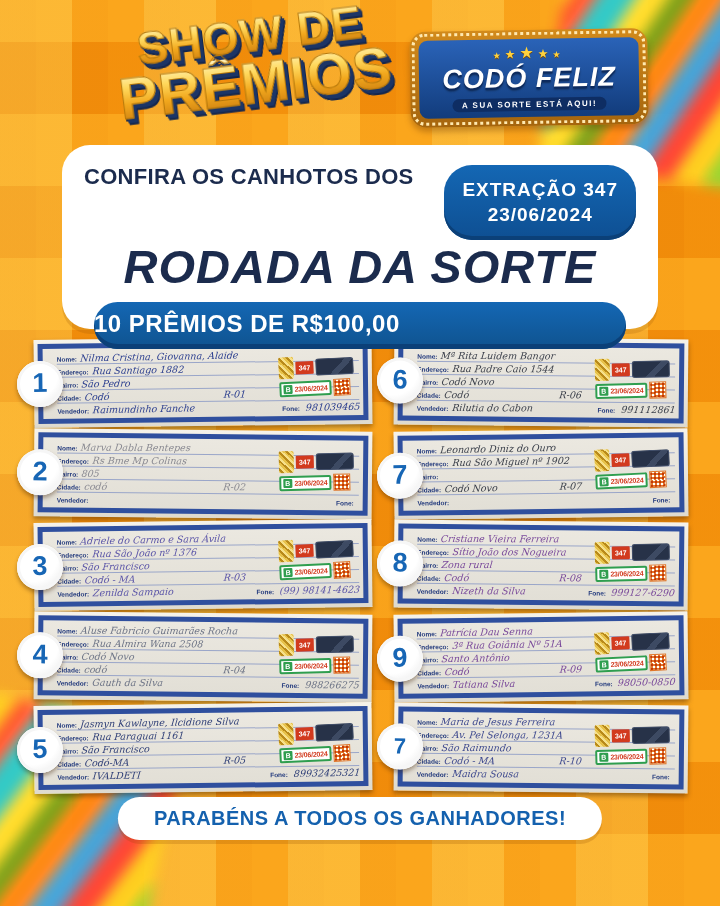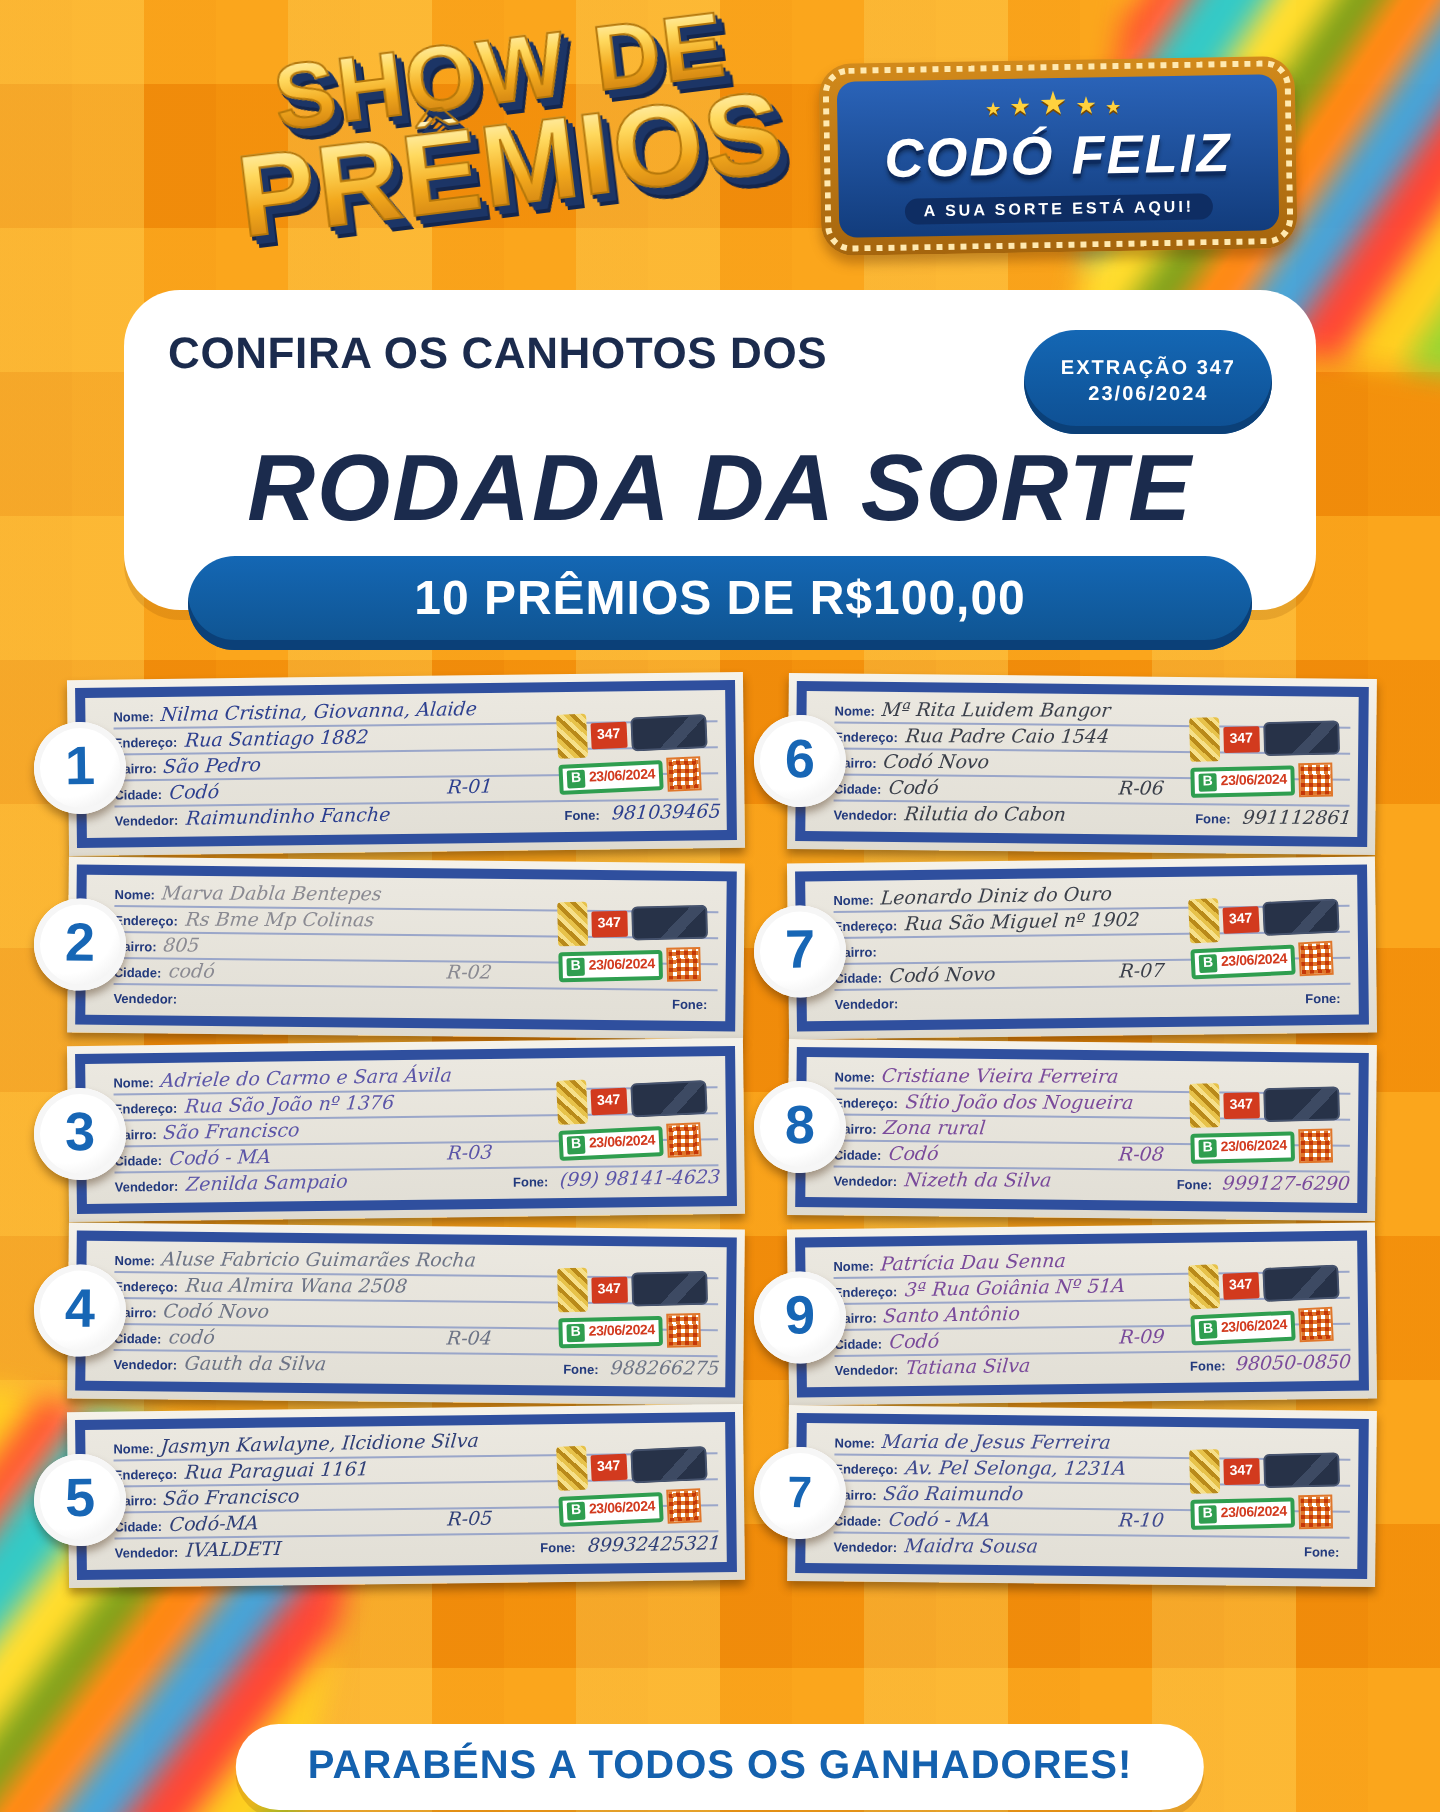--- a/index.html
+++ b/index.html
@@ -42,24 +42,24 @@
 
   
   .card{position:absolute;left:62px;top:145px;width:596px;z-index:3;background:#fff;border-radius:28px;
     padding:20px 22px 0;box-sizing:border-box;box-shadow:0 5px 0 rgba(140,70,0,.18);color:#1b2b4d;text-align:left;}
   .card-top{display:flex;align-items:flex-start;gap:25px;}
   .card-lines{flex:1;}
   .h-line1{font-size:22px;font-weight:800;letter-spacing:.3px;line-height:1.05;}
   .h-line2{font-size:38px;font-weight:900;letter-spacing:.5px;line-height:1.05;}
   .h-line3{font-size:47px;font-weight:900;letter-spacing:1px;line-height:1.05;text-align:center;margin-top:2px;white-space:nowrap;font-style:italic;}
   .extract-pill{background:linear-gradient(180deg,#1467b4,#0e4f92);border-radius:28px;color:#fff;
-    padding:13px 18px;text-align:center;font-weight:800;font-size:10px;line-height:1.3;letter-spacing:1px;
+    padding:13px 18px;text-align:center;font-weight:800;font-size:19px;line-height:1.3;letter-spacing:1px;
     box-shadow:inset 0 -4px 0 #0b4078;white-space:nowrap;}
   .prizes-pill{position:relative;margin:10px auto -20px;width:532px;background:linear-gradient(180deg,#1467b4,#0f538f);
-    border-radius:26px;color:#fff;text-align:center;font-size:24px;font-weight:900;letter-spacing:.5px;
+    border-radius:26px;color:#fff;font-size:24px;font-weight:900;letter-spacing:.5px;
     padding:8px 0 11px;box-shadow:inset 0 -5px 0 #0b4078;}
 
   
   .tickets{position:absolute;top:338px;left:34px;width:656px;z-index:2;display:grid;
     grid-template-columns:338px 294px;grid-template-rows:repeat(5,87.5px);grid-auto-flow:column;
     column-gap:22px;row-gap:4px;}
   .ticket{position:relative;background:linear-gradient(180deg,#f5f2ea,#dedacf);padding:4px;box-sizing:border-box;
     box-shadow:0 3px 5px rgba(60,30,0,.45);}
   .ticket:nth-child(odd){transform:rotate(-.7deg);}
   .ticket:nth-child(even){transform:rotate(.6deg);}
@@ -94,21 +94,21 @@
     background:repeating-linear-gradient(0deg,#e0762a 0 2px,#fff 2px 4px),repeating-linear-gradient(90deg,#e0762a 0 2px,rgba(255,255,255,.6) 2px 4px);
     background-blend-mode:multiply;border:1px solid #e0762a;}
   
   .num{position:absolute;left:-17px;top:50%;transform:translateY(-50%);width:46px;height:46px;border-radius:50%;
     background:radial-gradient(circle at 35% 28%,#ffffff 0 55%,#e4e4e4 100%);
     box-shadow:0 3px 4px rgba(60,30,0,.4),inset 0 0 0 3px #f6f6f6;
     display:flex;align-items:center;justify-content:center;
     font-weight:900;font-size:27px;color:#1766b5;z-index:5;}
 
   
-  .footer-pill{position:absolute;left:50%;top:862px;transform:translateX(-50%);z-index:3;
+  .footer-pill{position:absolute;left:50%;top:797px;transform:translateX(-50%);z-index:3;
     background:#fff;border-radius:26px;padding:10px 36px;white-space:nowrap;
     color:#1461ae;font-size:20px;font-weight:900;letter-spacing:.5px;
     box-shadow:0 4px 0 rgba(140,70,0,.2);}
 </style>
 </head>
 <body>
 
 <div class="confetti tr"></div>
 <div class="confetti bl"></div>
 

